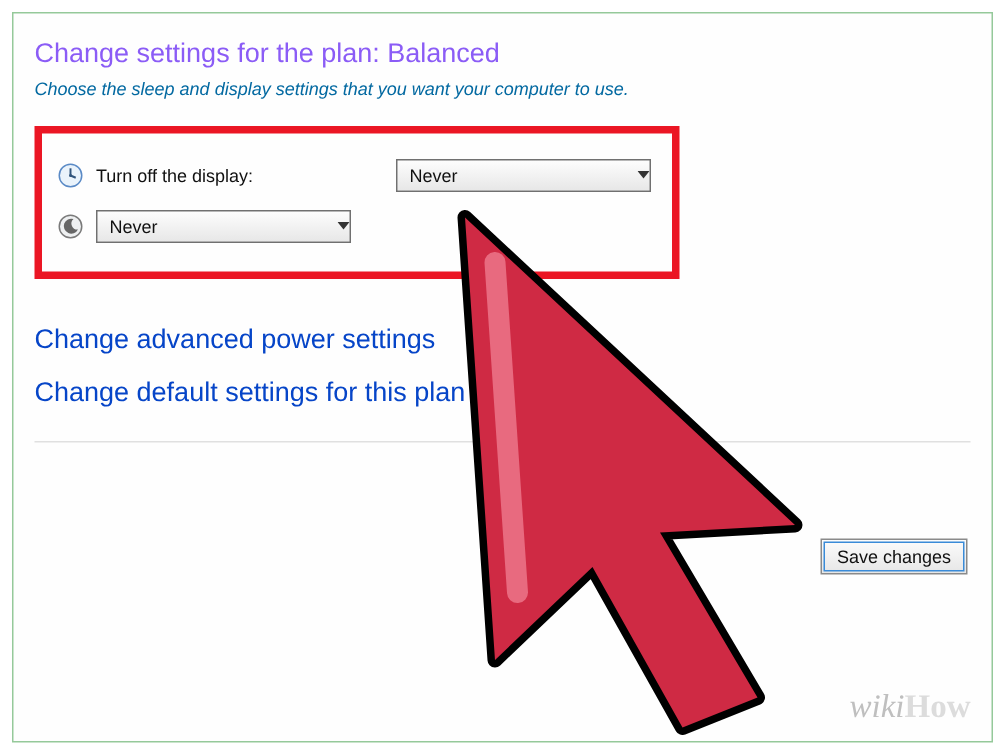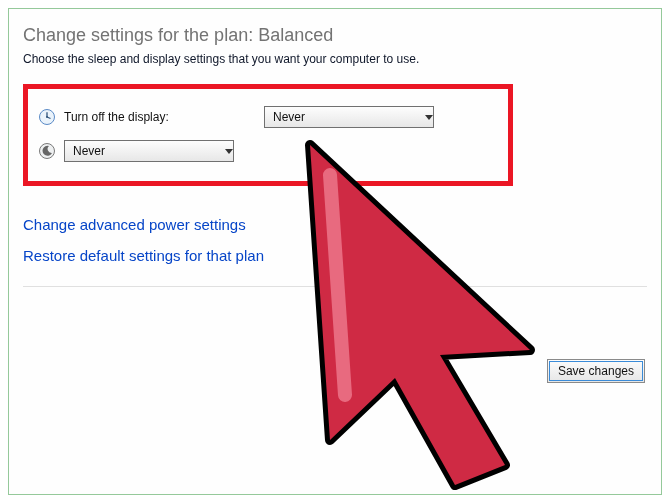--- a/index.html
+++ b/index.html
@@ -11,42 +11,42 @@
     position:relative;
     overflow:hidden;
     box-sizing:border-box;
   }
   .frame{
     position:absolute;left:8px;top:8px;right:8px;bottom:8px;
     border:1px solid #95c99a;
     background:#fefefe;
   }
   .content{padding:14px 14px 0 14px;}
-  .title{color:#737373;font-size:18px;font-weight:400;margin:2px 0 6px 0;}
-  .subtitle{color:#0f172a;font-size:12px;margin:0 0 18px 0;}
+  .title{color:#8b5cf6;font-size:18px;font-weight:400;margin:2px 0 6px 0;}
+  .subtitle{color:#0369a1;font-size:12px;margin:0 0 18px 0;font-style:italic;}
   .highlight-box{
     border:5px solid #eb1624;
     padding:8px 10px 10px 10px;
-    width:490px;
+    width:430px;
     box-sizing:border-box;
   }
   .row{display:flex;align-items:center;height:28px;margin:6px 0;}
   .row .ic{width:18px;height:18px;margin-right:8px;flex:0 0 18px;}
   .row .lbl{width:200px;color:#111;}
   .sel{
     flex:0 0 170px;height:22px;
     border:1px solid #707070;
     background:linear-gradient(#fdfdfd,#e7e7e7);
     display:flex;align-items:center;justify-content:space-between;
     padding:0 0 0 8px;font-size:12px;color:#111;
     box-sizing:border-box;
   }
   .sel .chev{font-size:10px;color:#333;}
   .links{margin-top:30px;}
-  .link{color:#0645c8;font-size:15px;margin:14px 0;cursor:pointer;}
+  .link{color:#0645c8;font-size:18px;margin:14px 0;cursor:pointer;}
   .hr{border-top:1px solid #e0e0e0;margin-top:22px;}
   .btnbar{
     position:absolute;right:16px;top:350px;
     display:flex;gap:26px;
   }
   .wbtn{
     min-width:86px;height:24px;
     border:1px solid #8a8a8a;
     background:linear-gradient(#fcfcfc,#e6e6e6);
     font-size:12px;color:#111;
@@ -107,30 +107,33 @@
                 <path d="M0 0 L8 0 L4 5 Z" fill="#333"></path>
               </svg>
           </span>
         </div>
       </div>
 
     </div>
 
     <div class="links">
       <div class="link">Change advanced power settings</div>
-      <div class="link">Restore default settings for that plan</div>
+      <div class="link">Change default settings for this plan</div>
     </div>
 
     <div class="hr"></div>
   </div>
 
   <div class="btnbar">
     <div class="wbtn primary">Save changes</div>
   </div>
 
+  <div class="watermark">
+    <span>wiki</span><span class="how">How</span>
+  </div>
 </div>
 
 <div class="cursor-layer">
   <svg width="320" height="360" viewBox="0 0 320 360">
     <path d="M 20 15
              L 240 220
              L 150 225
              L 215 335
              L 165 355
              L 105 248

